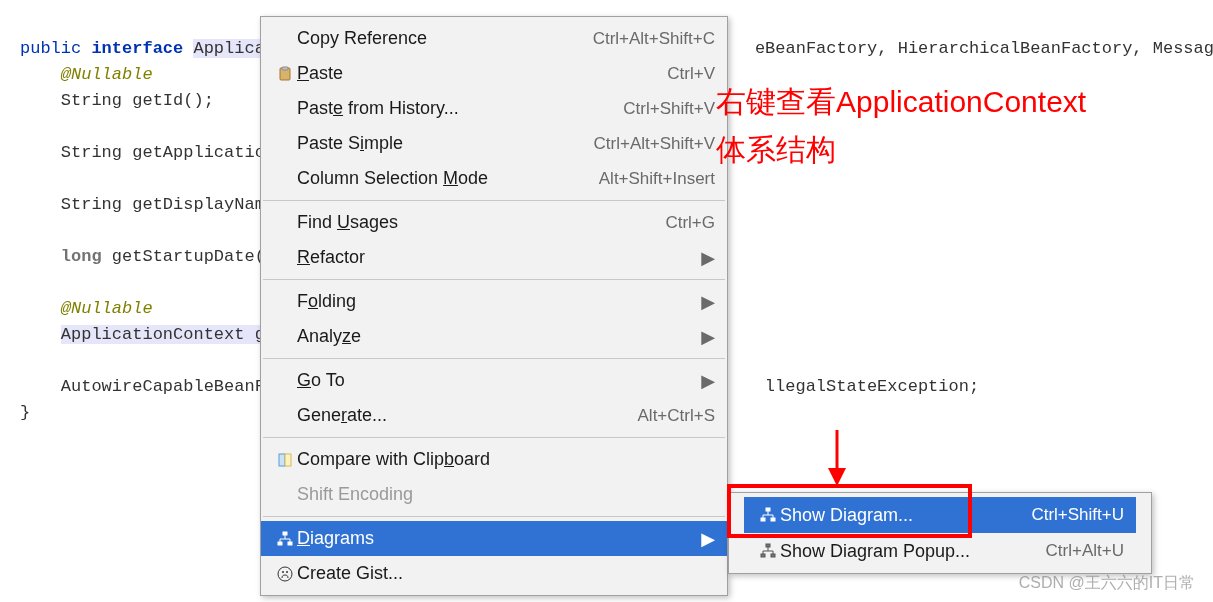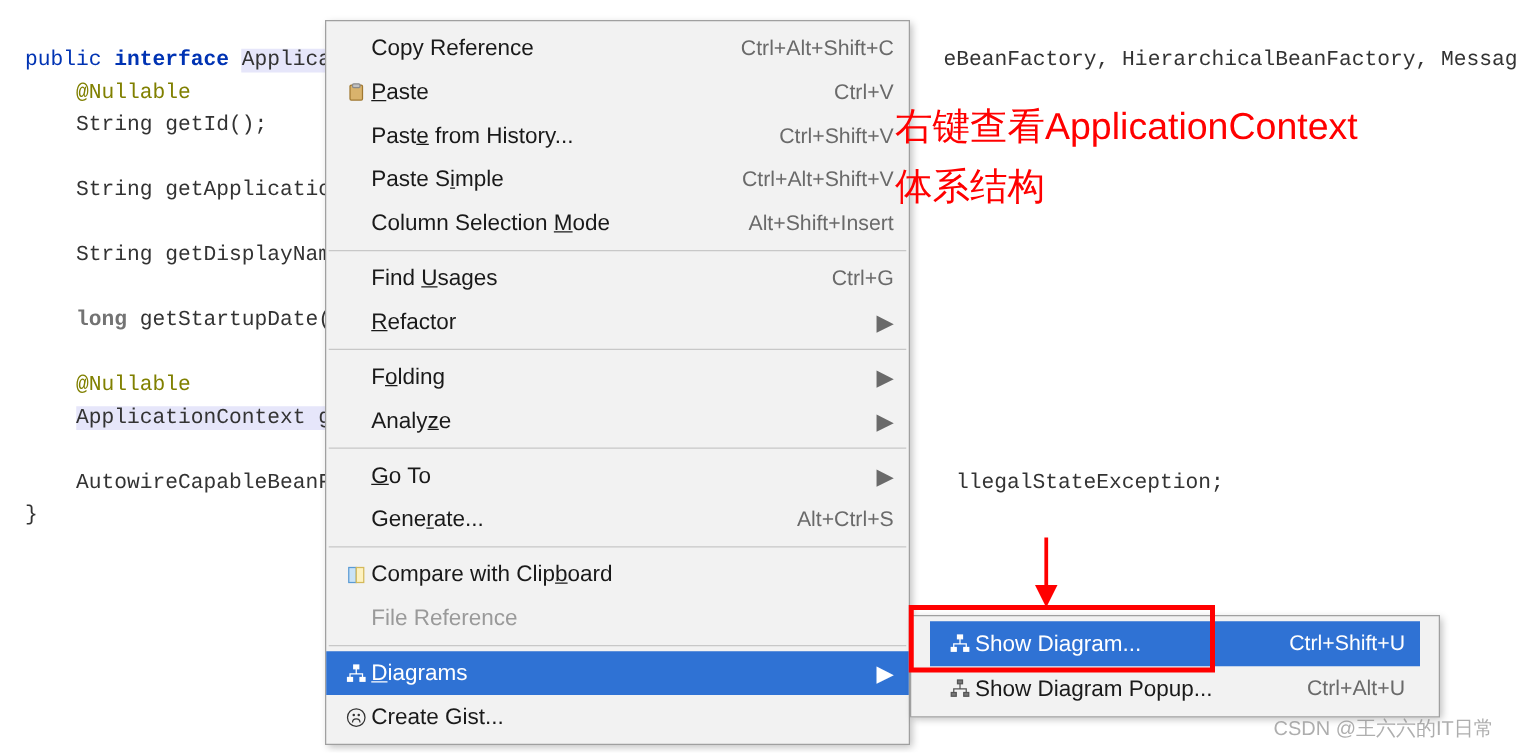--- a/index.html
+++ b/index.html
@@ -17,21 +17,21 @@
     font-family: Consolas, "Courier New", monospace;
     font-size: 17px;
     line-height: 26px;
     white-space: pre;
     padding: 10px 0 0 20px;
     color: #333;
   }
   .kw-public { color: #0033b3; font-weight: normal; }
   .kw-interface { color: #0033b3; font-weight: bold; }
   .type-hl { background: #e6e6fa; color: #333; }
-  .annot { color: #808000; }
+  .annot { color: #808000; font-style: italic; }
   .kw-long { color: #737373; font-weight: bold; }
   .context-menu {
     position: absolute;
     top: 16px;
     left: 260px;
     width: 468px;
     background: #f2f2f2;
     border: 1px solid #a0a0a0;
     box-shadow: 2px 2px 6px rgba(0,0,0,0.25);
     font-size: 18px;
@@ -201,21 +201,21 @@
     <span class="icon-slot">
       <svg width="16" height="16" viewBox="0 0 16 16">
           <rect x="2" y="2" width="6" height="12" fill="#c9e3f7" stroke="#5a9bd4"></rect>
           <rect x="8" y="2" width="6" height="12" fill="#fef2c0" stroke="#d4b95a"></rect>
         </svg>
     </span>
     <span class="label">Compare with Clip<span class="mn">b</span>oard</span>
   </div>
   <div class="menu-item disabled">
     <span class="icon-slot"></span>
-    <span class="label">File Reference</span>
+    <span class="label">Shift Encoding</span>
   </div>
   <div class="menu-sep"></div>
   <div class="menu-item selected">
     <span class="icon-slot">
       <svg width="16" height="16" viewBox="0 0 16 16">
           <rect x="6" y="1" width="4" height="3" fill="#fff" stroke="#fff"></rect>
           <rect x="1" y="11" width="4" height="3" fill="#fff" stroke="#fff"></rect>
           <rect x="11" y="11" width="4" height="3" fill="#fff" stroke="#fff"></rect>
           <path d="M8 4 v4 M8 8 H3 V11 M8 8 H13 V11" stroke="#fff" fill="none"></path>
         </svg>

